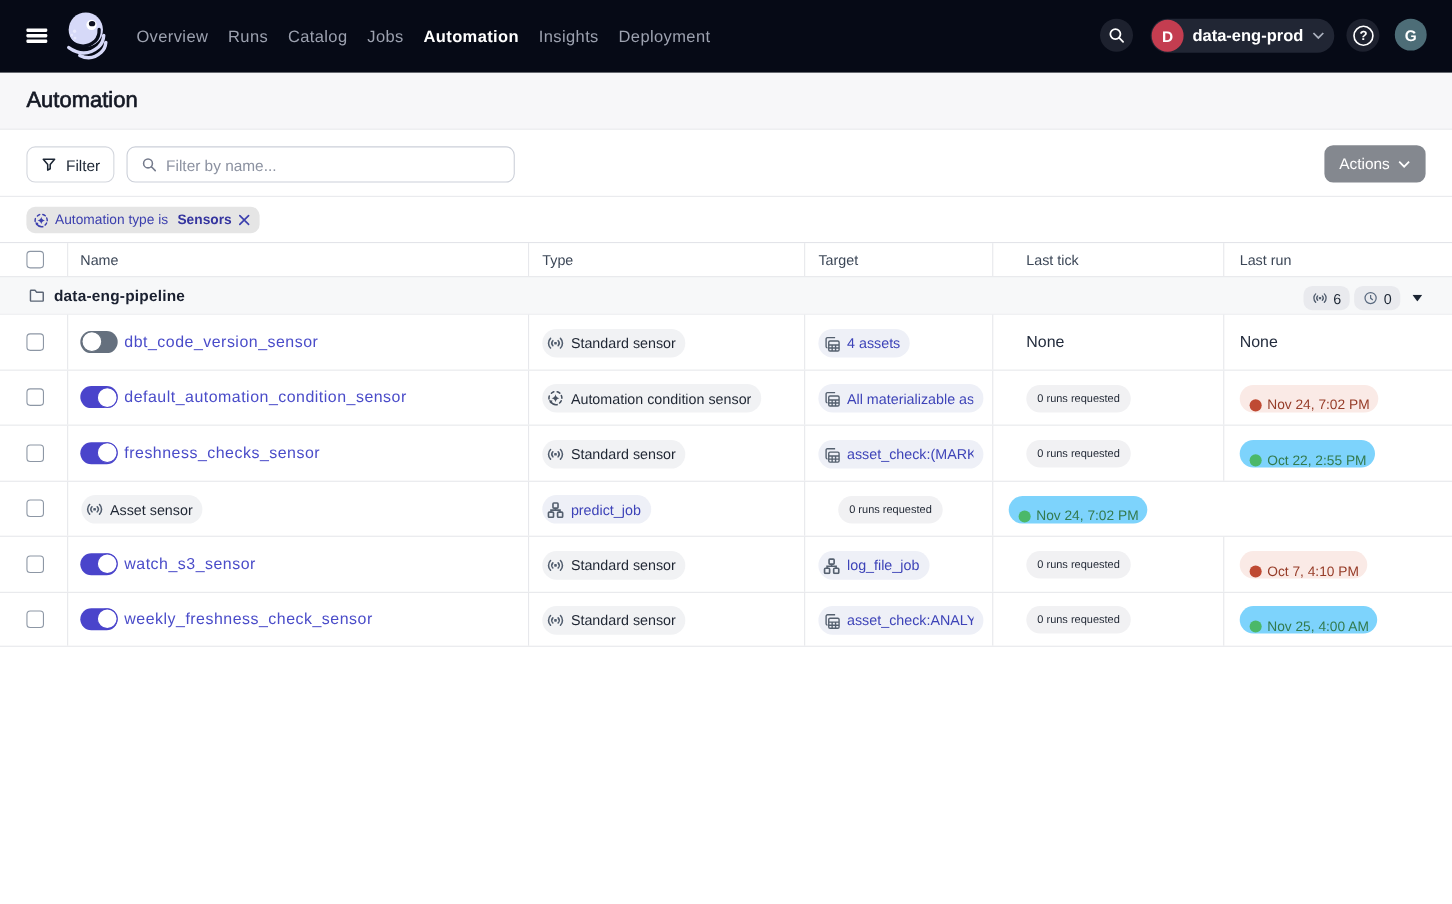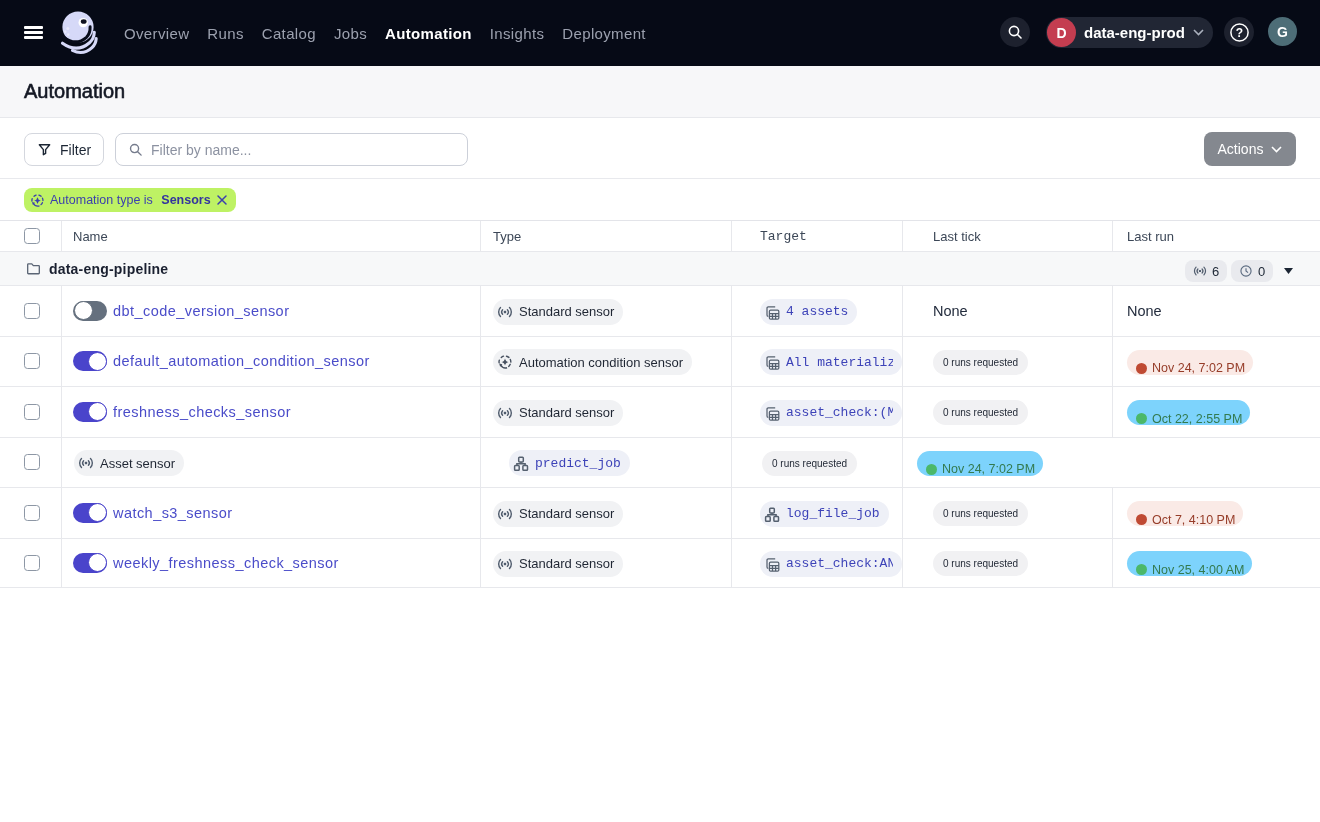--- a/index.html
+++ b/index.html
@@ -25,33 +25,33 @@
 
 .filterrow { position:relative; height:61px; background:#fff; border-bottom:1px solid #e8e9ed; }
 .btn { display:flex; align-items:center; gap:8px; height:33px; padding:0 12px; border:1px solid #d4d7de; border-radius:8px; background:#fff; font-size:14px; color:#1c2634; }
 .filter-btn { position:absolute; left:24px; top:15px; }
 .search-box { position:absolute; left:115px; top:15px; width:353px; height:33px; border:1px solid #ccd0d9; border-radius:8px; display:flex; align-items:center; padding:0 12px; gap:8px;text-align:center; }
 .search-box span { color:#8c92a1; font-size:14px; }
 .actions { position:absolute; left:1204px; top:14px; width:92px; height:34px; background:#84888f; border-radius:8px; color:#fff; font-size:14px; display:flex; align-items:center; justify-content:center; gap:8px; }
 
 
 .chiprow { height:41px; background:#fff; padding:9px 0 0 24px; }
-.chip { display:inline-flex; align-items:center; height:24px; background:#bef264; border-radius:8px; padding:0 8px 0 6px; font-size:12.5px; color:#3b3fae; gap:5px; }
+.chip { display:inline-flex; align-items:center; height:24px; background:#e5e5e5; border-radius:8px; padding:0 8px 0 6px; font-size:12.5px; color:#3b3fae; gap:5px; }
 .chip b { color:#34349f; }
 
 
 .tbl { border-top:1px solid #e3e4e9; }
 .trow { display:grid; grid-template-columns:61px 419px 251px 171px 210px 208px; align-items:center; }
 .trow > div { height:100%; display:flex; align-items:center; }
 .trow > div + div { border-left:1px solid #e7e8ec; }
 .thead { height:30px; font-size:13px; color:#3c4757; }
 .thead .c1 { padding-left:24px; }
 .c2 { padding-left:11px; }
 .c3 { padding-left:12px; }
-.c4 { padding-left:28px;font-family:Liberation Mono, monospace; }
+.c4 { padding-left:12px; }
 .c5 { padding-left:30px; }
 .c6 { padding-left:14px; }
 .grouprow { height:34px; background:#f7f8f9; border-top:1px solid #e7e8ec; display:flex; align-items:center; padding-left:26px; position:relative; }
 .grouprow .gname { font-size:14px; font-weight:700; letter-spacing:0.2px; color:#1a2030; margin-left:8px; }
 .gpill { position:absolute; top:8px; height:22px; background:#e9eaee; border-radius:8px; display:flex; align-items:center; gap:5px; padding:0 8px; font-size:13px; color:#1c2634; }
 .drow { height:50.5px; border-top:1px solid #e7e8ec; }
 .drow:last-child { border-bottom:1px solid #e7e8ec; }
 .cb { width:16px; height:16px; border:1.5px solid #8d97a5; border-radius:3.5px; margin-left:24px; background:#fff; }
 .tog { width:34px; height:20px; border-radius:10px; position:relative; flex:none; }
 .tog.off { background:#65707e; }

